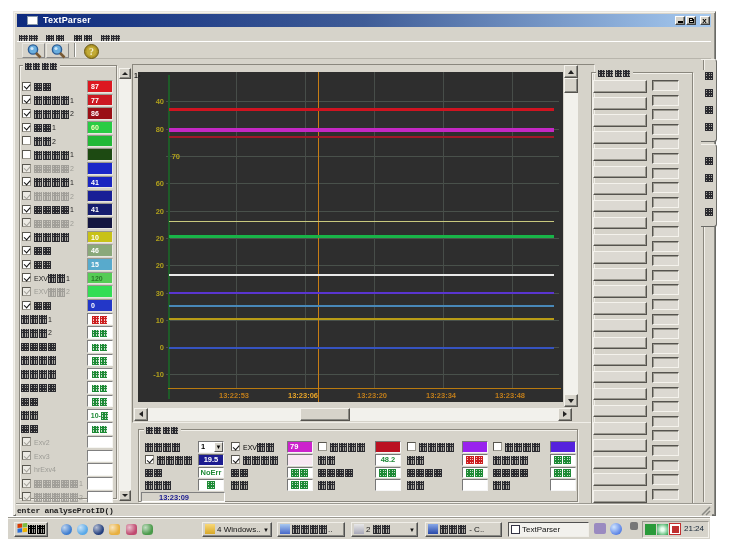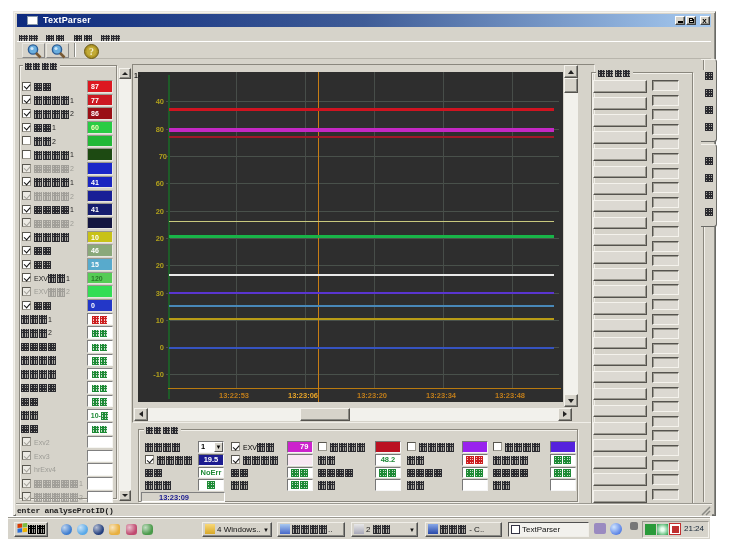--- a/index.html
+++ b/index.html
@@ -218,21 +218,21 @@
         <div class="dl" style="top:63.8px;height:2.2px;background:#a01828"></div>
         <div class="dl" style="top:148.8px;height:1.7px;background:#c9c97e"></div>
         <div class="dl" style="top:163.0px;height:2.8px;background:#18b448"></div>
         <div class="dl" style="top:202.0px;height:2px;background:#e9e9e9"></div>
         <div class="dl" style="top:220.0px;height:2px;background:#5a35d0"></div>
         <div class="dl" style="top:233.0px;height:2px;background:#4888b8"></div>
         <div class="dl" style="top:246.0px;height:2px;background:#b89b16"></div>
         <div class="dl" style="top:275.0px;height:2px;background:#3653c0"></div>
         <div class="ylab" style="top:25.4px;left:0">40</div>
         <div class="ylab" style="top:52.7px;left:0">80</div>
-        <div class="ylab" style="top:80.0px;left:3px">70</div>
+        <div class="ylab" style="top:80.0px;left:16px">70</div>
         <div class="ylab" style="top:107.3px;left:0">60</div>
         <div class="ylab" style="top:134.6px;left:0">20</div>
         <div class="ylab" style="top:161.9px;left:0">20</div>
         <div class="ylab" style="top:189.2px;left:0">20</div>
         <div class="ylab" style="top:216.5px;left:0">30</div>
         <div class="ylab" style="top:243.8px;left:0">10</div>
         <div class="ylab" style="top:271.1px;left:0">0</div>
         <div class="ylab" style="top:298.4px;left:0">-10</div>
         <div class="xlab" style="left:81px;top:319px;color:#c07d1a">13:22:53</div>
         <div class="xlab" style="left:150px;top:319px;color:#e8a428">13:23:06</div>
@@ -265,21 +265,21 @@
       <div class="bv" style="left:184px;top:454.8px;color:#1d8a35">NoErr</div>
       <div class="bv" style="left:184px;top:467px"><i class="g g7" style="color:#1d8a35"></i></div>
       <div class="ab sunk" style="left:127px;top:480px;width:84px;height:10px;box-shadow:none;border:1px solid #808080;border-right-color:#fff;border-bottom-color:#fff;background:#d6d3ca"></div>
       <div class="ab" style="left:145px;top:481px;font-size:7.5px;color:#1c1c90;font-weight:bold">13:23:09</div>
       <div class="cb on" style="left:217px;top:430px"></div>
       <div class="bl" style="left:229px;top:430.5px"><span style="font-size:7px">EXV</span><i class="g g7"></i><i class="g g7"></i></div>
       <div class="cb on" style="left:217px;top:443px"></div>
       <div class="bl" style="left:229px;top:443.5px"><i class="g g7"></i><i class="g g7"></i><i class="g g7"></i><i class="g g7"></i></div>
       <div class="bl" style="left:217px;top:456.3px"><i class="g g7"></i><i class="g g7"></i></div>
       <div class="bl" style="left:217px;top:468.5px"><i class="g g7"></i><i class="g g7"></i></div>
-      <div class="bv" style="left:273px;top:429px;background:#cc22cc;color:#fff;text-align:left;padding-left:12px">79</div>
+      <div class="bv" style="left:273px;top:429px;background:#cc22cc;color:#fff;text-align:left;padding-left:2px">79</div>
       <div class="bv" style="left:273px;top:442px;background:#f8e8f2"></div>
       <div class="bv" style="left:273px;top:454.8px"><i class="g g7" style="color:#1d8a35"></i><i class="g g7" style="color:#1d8a35"></i></div>
       <div class="bv" style="left:273px;top:467px"><i class="g g7" style="color:#1d8a35"></i><i class="g g7" style="color:#1d8a35"></i></div>
       <div class="cb" style="left:304px;top:430px"></div>
       <div class="bl" style="left:316px;top:430.5px"><i class="g g7"></i><i class="g g7"></i><i class="g g7"></i><i class="g g7"></i></div>
       <div class="bl" style="left:304px;top:443.5px"><i class="g g7"></i><i class="g g7"></i></div>
       <div class="bl" style="left:304px;top:456.3px"><i class="g g7"></i><i class="g g7"></i><i class="g g7"></i><i class="g g7"></i></div>
       <div class="bl" style="left:304px;top:468.5px"><i class="g g7"></i><i class="g g7"></i></div>
       <div class="bv" style="left:361px;top:429px;background:#bb1122"></div>
       <div class="bv" style="left:361px;top:442px;color:#1d8a35">48.2</div>

